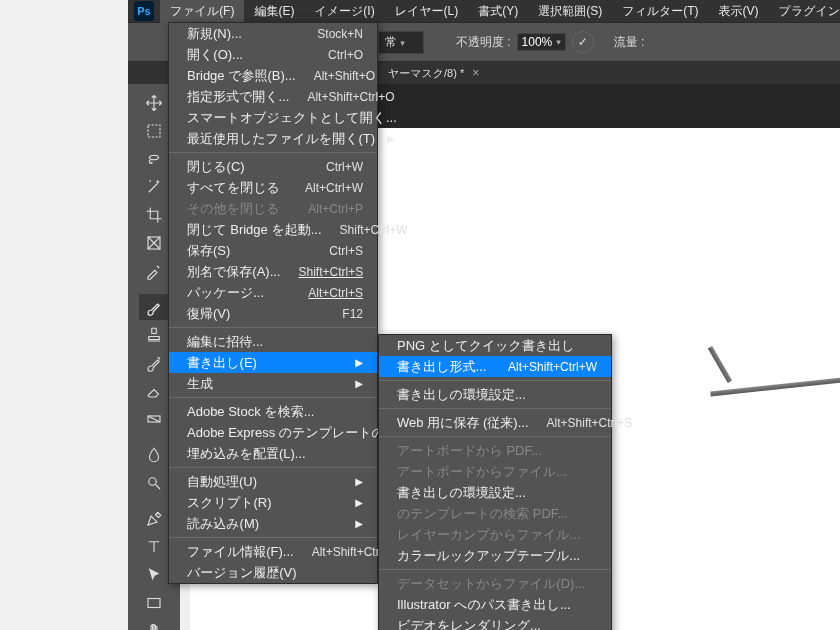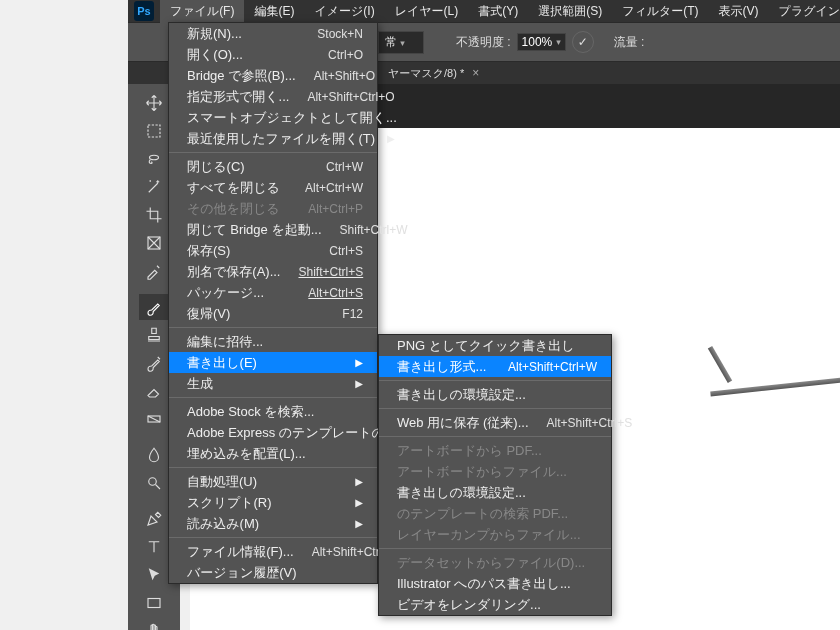--- a/index.html
+++ b/index.html
@@ -396,20 +396,24 @@
       <span style="display: flex; align-items: center;"></span>
     </div>
     <div class="menu-row disabled">
       <span>のテンプレートの検索 PDF...</span>
       <span style="display: flex; align-items: center;"></span>
     </div>
     <div class="menu-row disabled">
       <span>レイヤーカンプからファイル...</span>
       <span style="display: flex; align-items: center;"></span>
     </div>
+    <div class="menu-row enabled">
+      <span>カラールックアップテーブル...</span>
+      <span style="display: flex; align-items: center;"></span>
+    </div>
     <div class="menu-sep"></div>
     <div class="menu-row disabled">
       <span>データセットからファイル(D)...</span>
       <span style="display: flex; align-items: center;"></span>
     </div>
     <div class="menu-row enabled">
       <span>Illustrator へのパス書き出し...</span>
       <span style="display: flex; align-items: center;"></span>
     </div>
     <div class="menu-row enabled">

